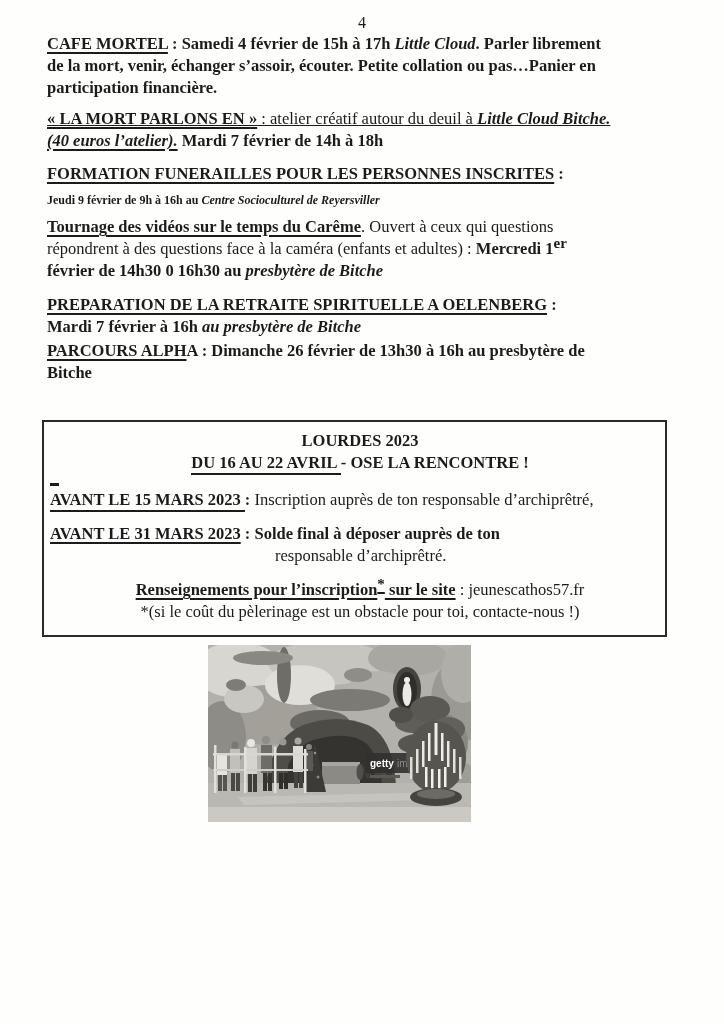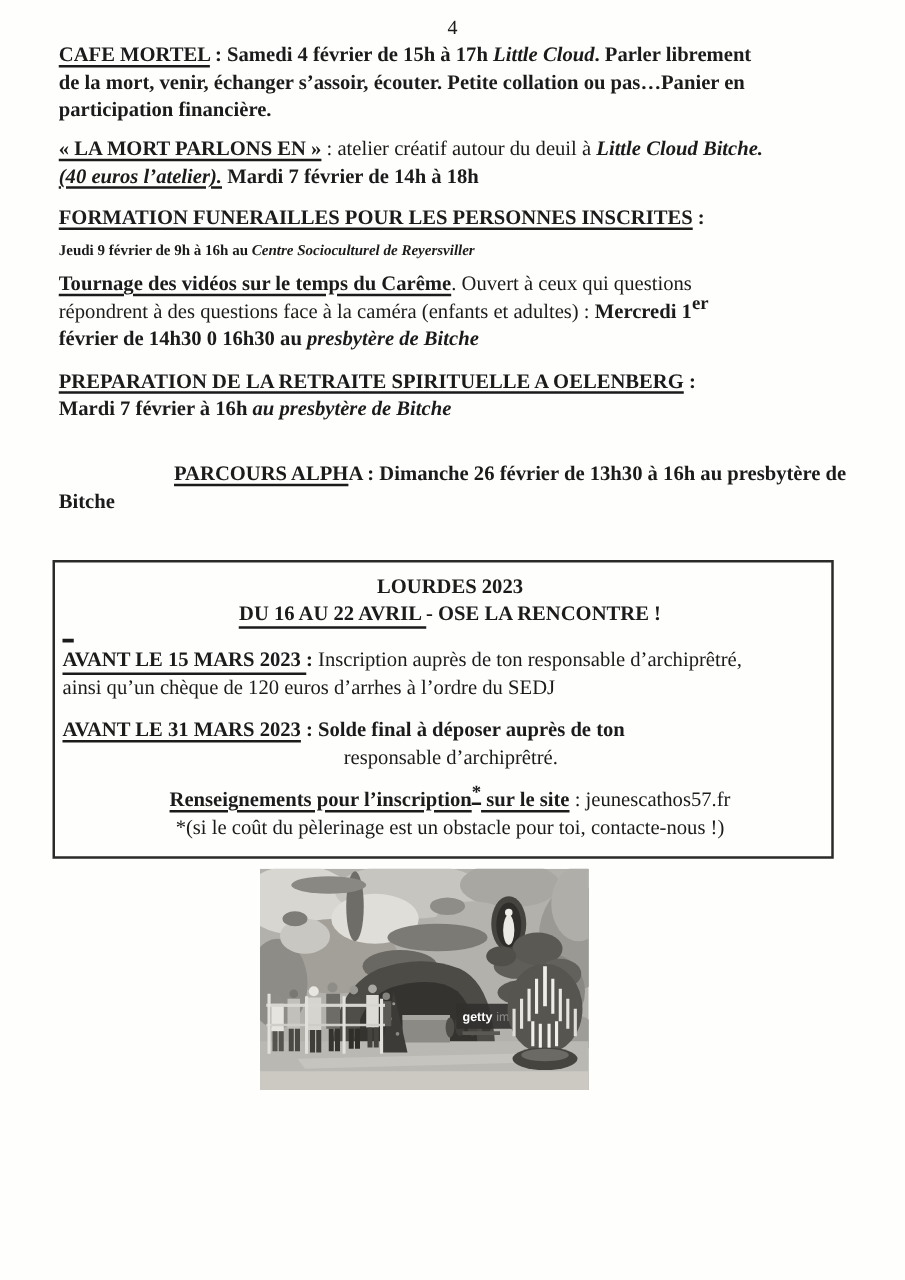--- a/index.html
+++ b/index.html
@@ -11,22 +11,22 @@
   .pageno { padding-top:13px; text-align:center; font-size:16px; line-height:20px; }
   .content { margin:0 47px; width:630px; }
   .ln { font-size:16.5px; line-height:22px; white-space:nowrap; }
   .big { font-size:12px; line-height:26px; }
   .b { font-weight:bold; }
   .i { font-style:italic; }
   .u { text-decoration:underline; text-decoration-thickness:1.8px; text-underline-offset:3px; }
   .ub { border-bottom:2px solid #1b1b1b; padding-bottom:1px; }
   .sup { vertical-align:super; font-size:15px; line-height:0; }
   .ctr { text-align:center; }
-  .mt24 { margin-top:24px; } .mt14 { margin-top:30px;text-align:right; } .mt12 { margin-top:12px; }
-  .mt11 { margin-top:11px; } .mt9 { margin-top:9px; }
+  .mt24 { margin-top:24px; } .mt14 { margin-top:2px; } .mt12 { margin-top:12px; }
+  .mt11 { margin-top:11px; } .mt9 { margin-top:9px;text-decoration:underline; }
   .mt3 { margin-top:3px; } .mt2 { margin-top:2px; }
   .box {
     margin-top:36px; margin-left:-5px; width:621px;
     border:2px solid #2a2a29; padding:8px 0 12px 0;
   }
   .box .ln { padding-left:6px; }
   .box .ctr { padding-left:11px; }
   .stray { width:9px; height:3px; background:#1b1b1b; margin:9px 0 3px 6px; }
   .indent230 { padding-left:231px !important; }
   .gap12 { height:12px; }
@@ -60,21 +60,20 @@
     <div class="ln b"><span>Mardi 7 février à 16h </span><span class="i">au presbytère de Bitche</span></div>
 
     <div class="ln b mt14"><span class="u">PARCOURS ALPH</span><span>A</span><span> : Dimanche 26 février de 13h30 à 16h au presbytère de</span></div>
     <div class="ln b">Bitche</div>
 
     <div class="box">
       <div class="ln b ctr">LOURDES 2023</div>
       <div class="ln b ctr"><span class="ub">DU 16 AU 22 AVRIL </span><span>- OSE LA RENCONTRE !</span></div>
       <div class="stray"></div>
       <div class="ln"><span class="b ub">AVANT LE 15 MARS 2023 </span><span class="b">: </span><span>Inscription auprès de ton responsable d’archiprêtré,</span></div>
-      <div class="ln">ainsi qu’un chèque de 120 euros d’arrhes à l’ordre du SEDJ</div>
       <div class="gap12"></div>
       <div class="ln"><span class="b u">AVANT LE 31 MARS 2023</span><span class="b"> : Solde final à déposer auprès de ton</span></div>
       <div class="ln indent230">responsable d’archiprêtré.</div>
       <div class="gap12"></div>
       <div class="ln ctr"><span class="b u">Renseignements pour l’inscription</span><span class="b u sup">*</span><span class="b u"> sur le site</span><span> : </span><span>jeunescathos57.fr</span></div>
       <div class="ln ctr">*(si le coût du pèlerinage est un obstacle pour toi, contacte-nous !)</div>
     </div>
 
     <div class="photo">
       <svg viewBox="0 0 263 177" xmlns="http://www.w3.org/2000/svg" role="img">

